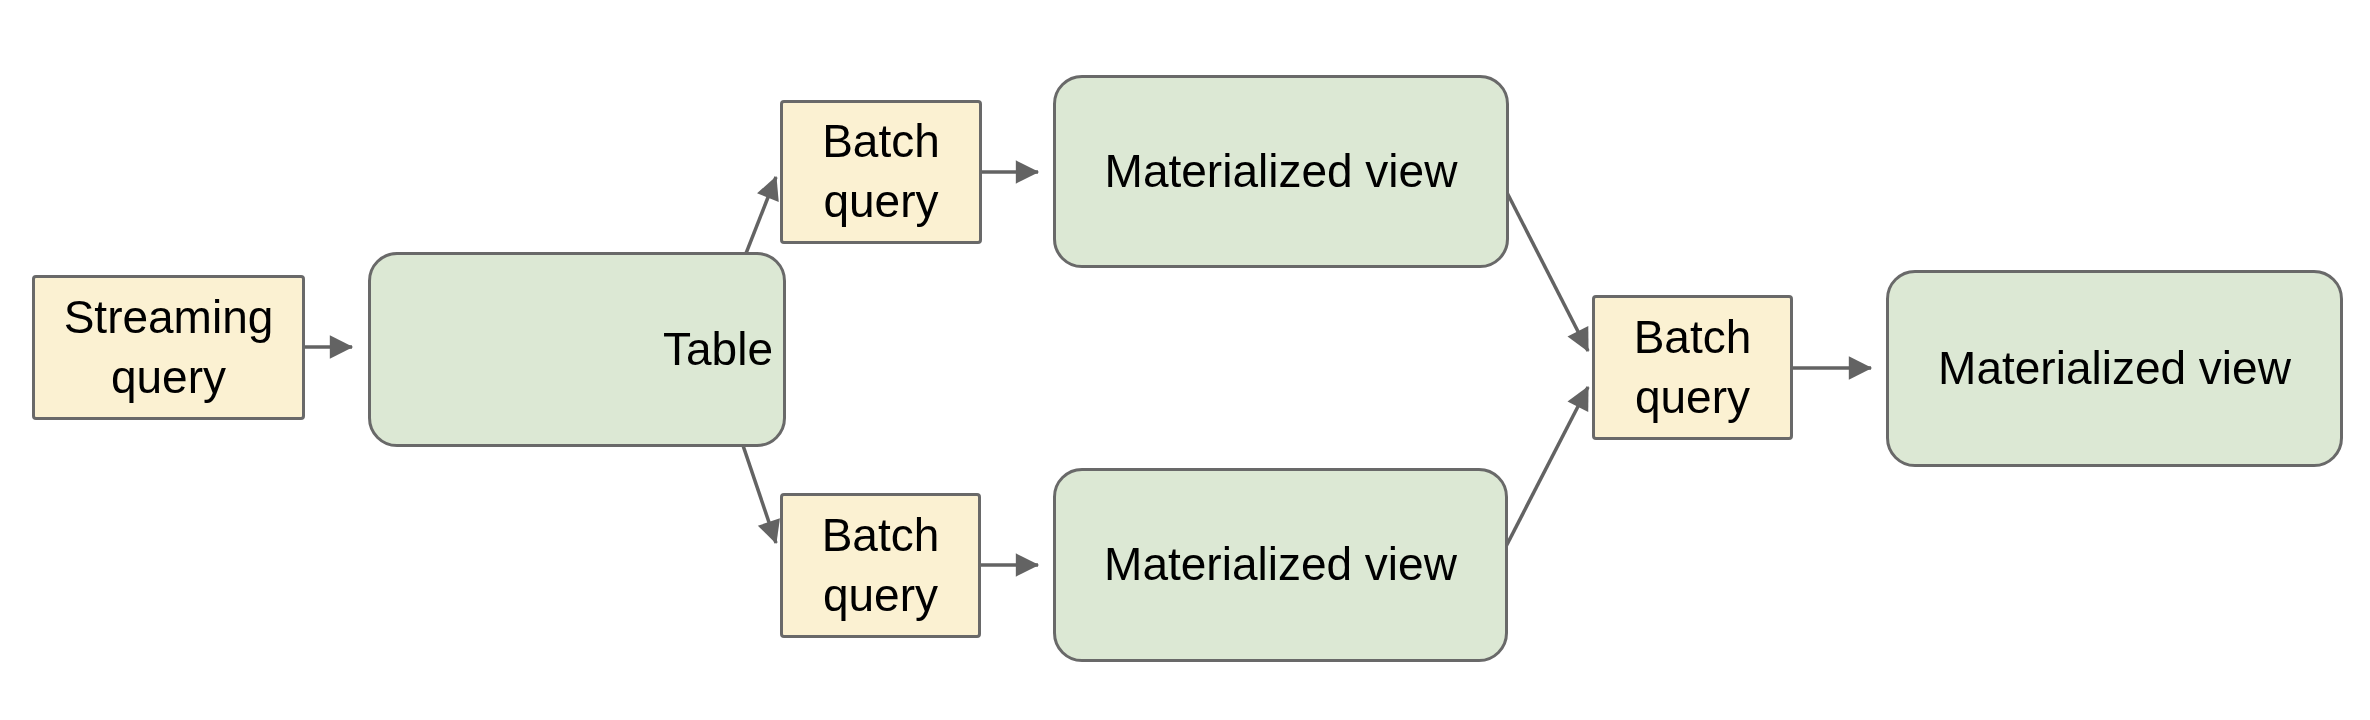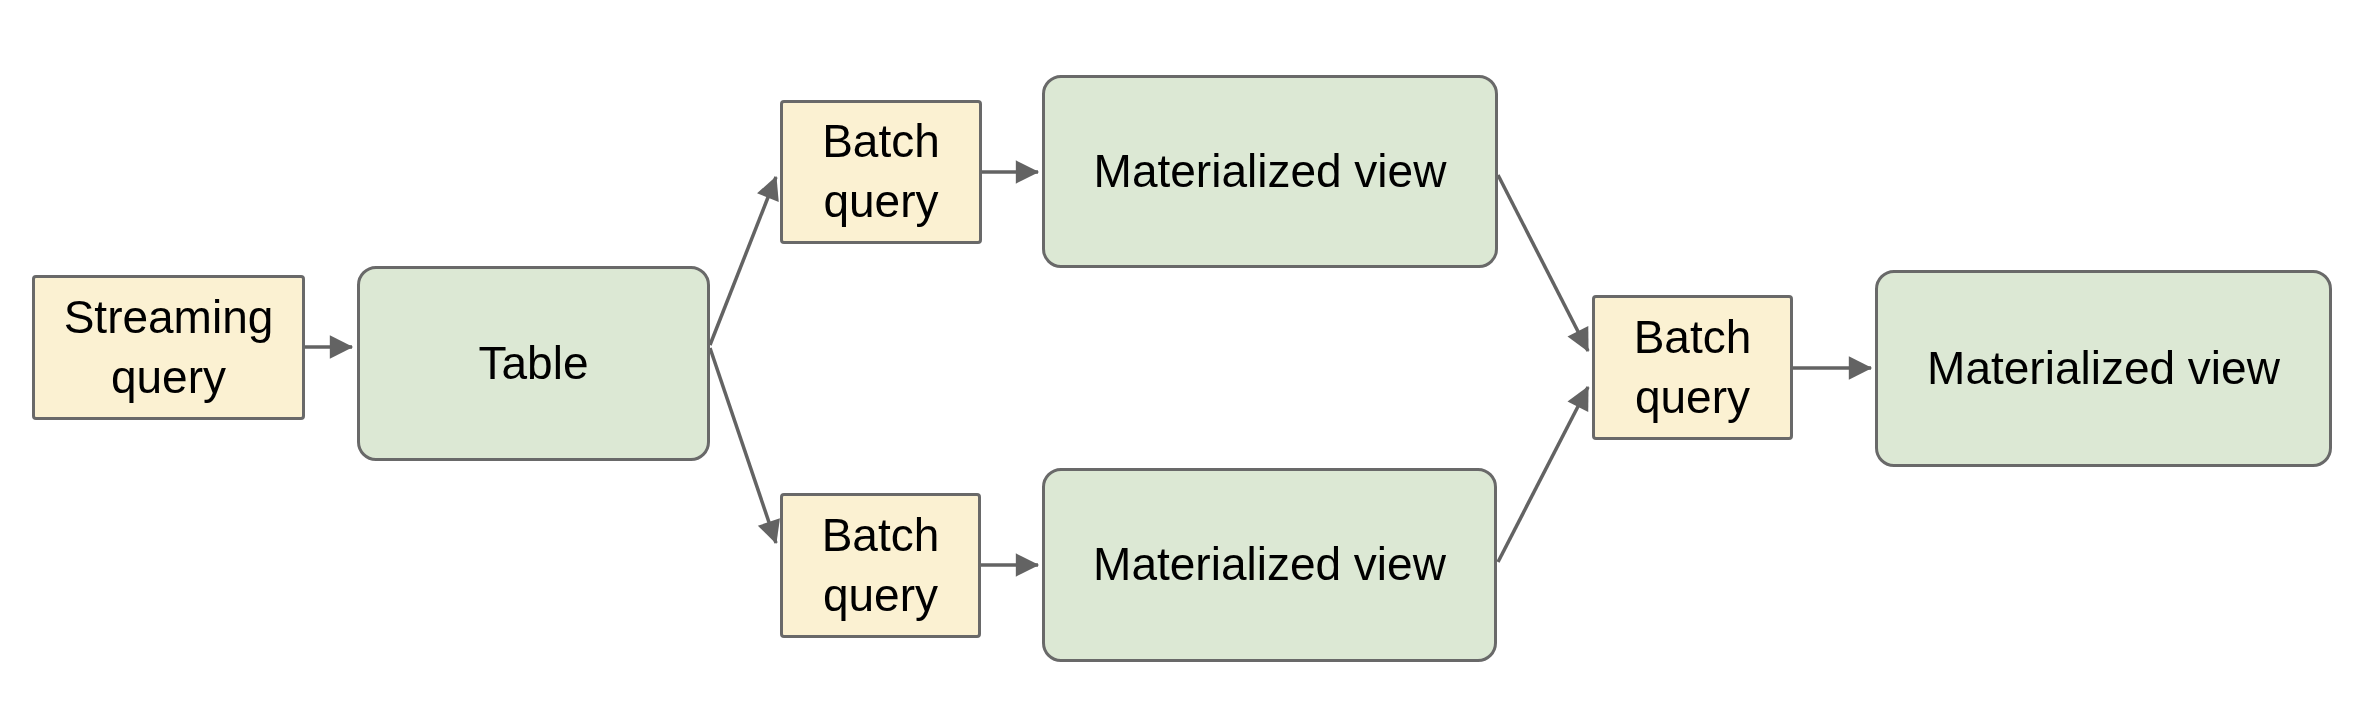--- a/index.html
+++ b/index.html
@@ -41,25 +41,26 @@
     padding: 4px 10px;
   }
   .node.query {
     background: var(--query-fill, #fbf1d2);
     border: 3px solid var(--shape-border, #696969);
     border-radius: 4px;
   }
   .node.view {
     background: var(--view-fill, #dce8d4);
     border: 3px solid var(--shape-border, #696969);
-    border-radius: 19px;
+    border-radius: 29px;
+    margin-left: 11px;
   }
   
   #node-streaming-query   { left: 32px;   top: 275px; width: 273px; height: 145px; }
-  #node-table             { left: 357px;  top: 266px; width: 353px; height: 195px; }
+  #node-table             { left: 357px;  top: 252px; width: 418px; height: 195px; justify-content: flex-end; }
   #node-batch-query-top   { left: 780px;  top: 100px; width: 202px; height: 144px; }
   #node-mat-view-top      { left: 1042px; top: 75px;  width: 456px; height: 193px; }
   #node-batch-query-bottom{ left: 780px;  top: 493px; width: 201px; height: 145px; }
   #node-mat-view-bottom   { left: 1042px; top: 468px; width: 455px; height: 194px; }
   #node-batch-query-right { left: 1592px; top: 295px; width: 201px; height: 145px; }
   #node-mat-view-final    { left: 1875px; top: 270px; width: 457px; height: 197px; }
 </style>
 </head>
 <body>
 

